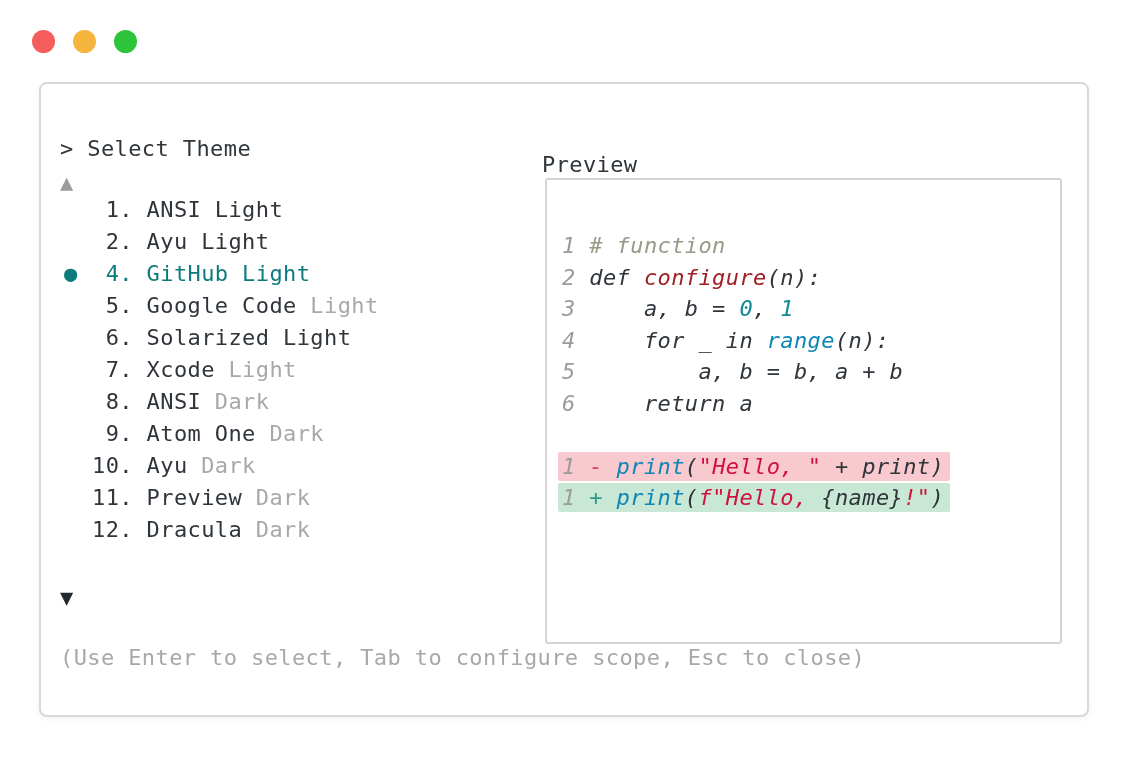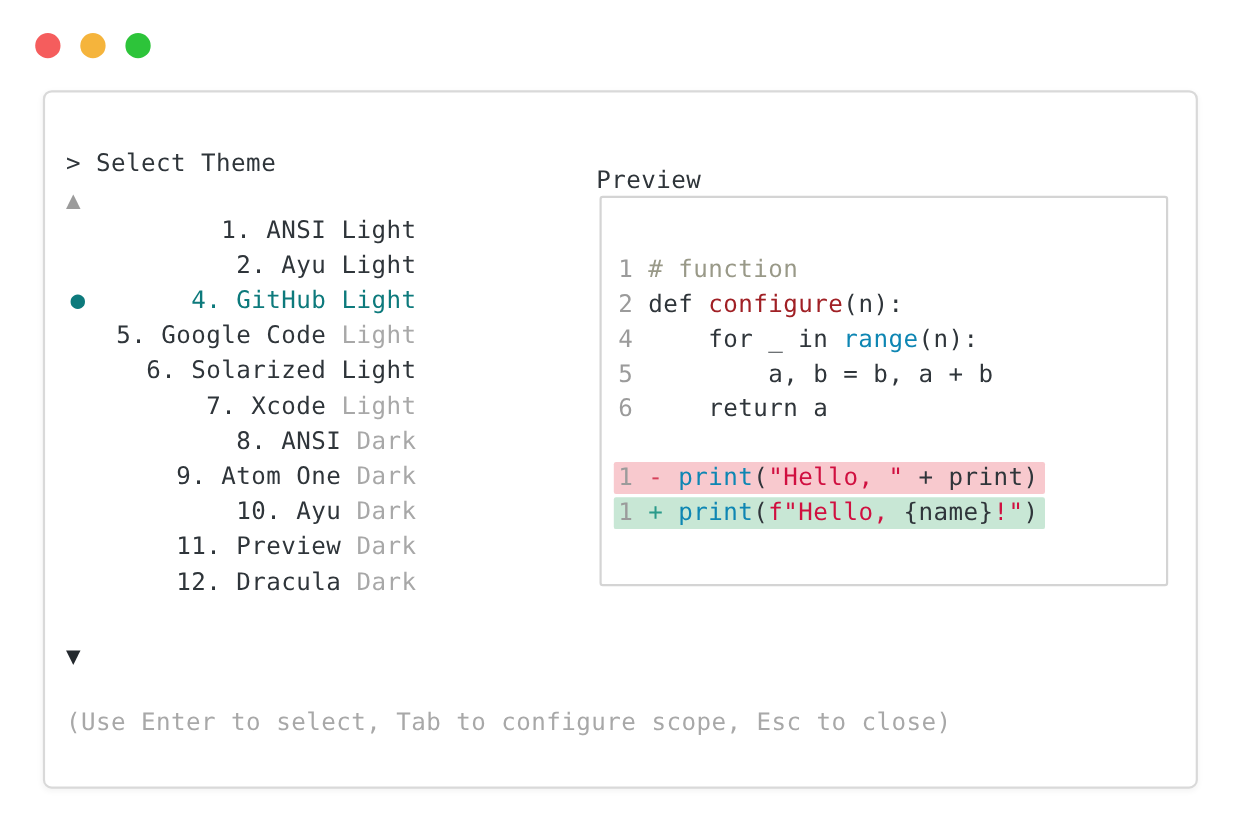--- a/index.html
+++ b/index.html
@@ -25,28 +25,28 @@
           background:#fff;border:2px solid var(--border);border-radius:8px;
           box-shadow:0 2px 6px rgba(0,0,0,0.05);}
 
   .abs{position:absolute;line-height:32px;white-space:pre;}
   .prompt{left:19px;top:49px;color:var(--text-dark);}
   .preview-label{left:501px;top:48px;color:var(--text-dark);margin-top:17px;}
   .scroll-up{left:19px;top:83px;color:var(--line-number);cursor:pointer;}
   .scroll-down{left:19px;top:498px;color:#24292e;cursor:pointer;}
   .hint{left:19px;top:558px;color:var(--text-muted);}
 
-  .theme-list{position:absolute;left:51px;top:110px;text-align:right;}
+  .theme-list{position:absolute;left:51px;top:110px;}
   .row{height:32px;line-height:32px;white-space:pre;position:relative;color:var(--text-dark);cursor:pointer;}
   .row.selected{color:var(--accent-teal);}
   .row .muted{color:var(--text-muted);}
   .bullet{position:absolute;left:-28px;top:0;}
 
-  .preview-box{position:absolute;left:504px;top:94px;width:517px;height:355px;
-               border:2px solid #d4d4d4;border-radius:3px;background:#fff;}
+  .preview-box{position:absolute;left:504px;top:94px;width:517px;height:466px;
+               border:2px solid #d4d4d4;border-radius:3px;background:#fff;font-style:italic;}
   .code{padding:50px 0 0 15px;}
   .code-line{height:31.5px;line-height:31.5px;white-space:pre;}
   .tok-ln{color:var(--line-number);}
   .tok-plain{color:var(--text-dark);text-align:center;}
   .tok-comment{color:var(--comment);}
   .tok-func{color:var(--function-name);}
   .tok-num{color:var(--number-literal);}
   .tok-builtin{color:var(--builtin);}
   .tok-string{color:var(--string);}
   .tok-del{color:var(--diff-del-sign);}
@@ -80,20 +80,21 @@
       <div class="row"><span class="num">10. </span><span>Ayu</span><span class="muted"> Dark</span></div>
       <div class="row"><span class="num">11. </span><span>Preview</span><span class="muted"> Dark</span></div>
       <div class="row"><span class="num">12. </span><span>Dracula</span><span class="muted"> Dark</span></div>
     </div>
   <div class="abs scroll-down">▼</div>
   <div class="abs hint">(Use Enter to select, Tab to configure scope, Esc to close)</div>
   <div class="preview-box">
     <div class="code">
         <div class="code-line"><span class="tok-ln">1 </span><span class="tok-comment"># function</span></div>
         <div class="code-line"><span class="tok-ln">2 </span><span class="tok-plain">def </span><span class="tok-func">configure</span><span class="tok-plain">(n):</span></div>
+        <div class="code-line"><span class="tok-ln">3 </span><span class="tok-plain">    a, b = </span><span class="tok-num">0</span><span class="tok-plain">, </span><span class="tok-num">1</span></div>
         <div class="code-line"><span class="tok-ln">4 </span><span class="tok-plain">    for _ in </span><span class="tok-builtin">range</span><span class="tok-plain">(n):</span></div>
         <div class="code-line"><span class="tok-ln">5 </span><span class="tok-plain">        a, b = b, a + b</span></div>
         <div class="code-line"><span class="tok-ln">6 </span><span class="tok-plain">    return a</span></div>
         <div class="code-line"></div>
         <div class="code-line"><span class="hl hl-del"><span class="tok-ln">1 </span><span class="tok-del">- </span><span class="tok-builtin">print</span><span class="tok-plain">(</span><span class="tok-string">"Hello, "</span><span class="tok-plain"> + print)</span></span></div>
         <div class="code-line"><span class="hl hl-add"><span class="tok-ln">1 </span><span class="tok-add">+ </span><span class="tok-builtin">print</span><span class="tok-plain">(</span><span class="tok-string">f"Hello, </span><span class="tok-plain">{name}</span><span class="tok-string">!"</span><span class="tok-plain">)</span></span></div>
       </div>
   </div>
 </div>
 

